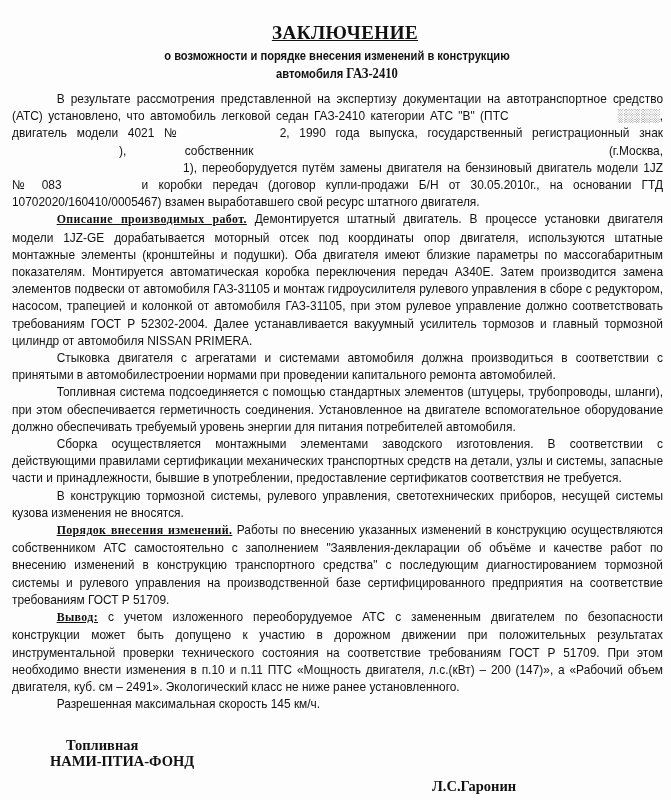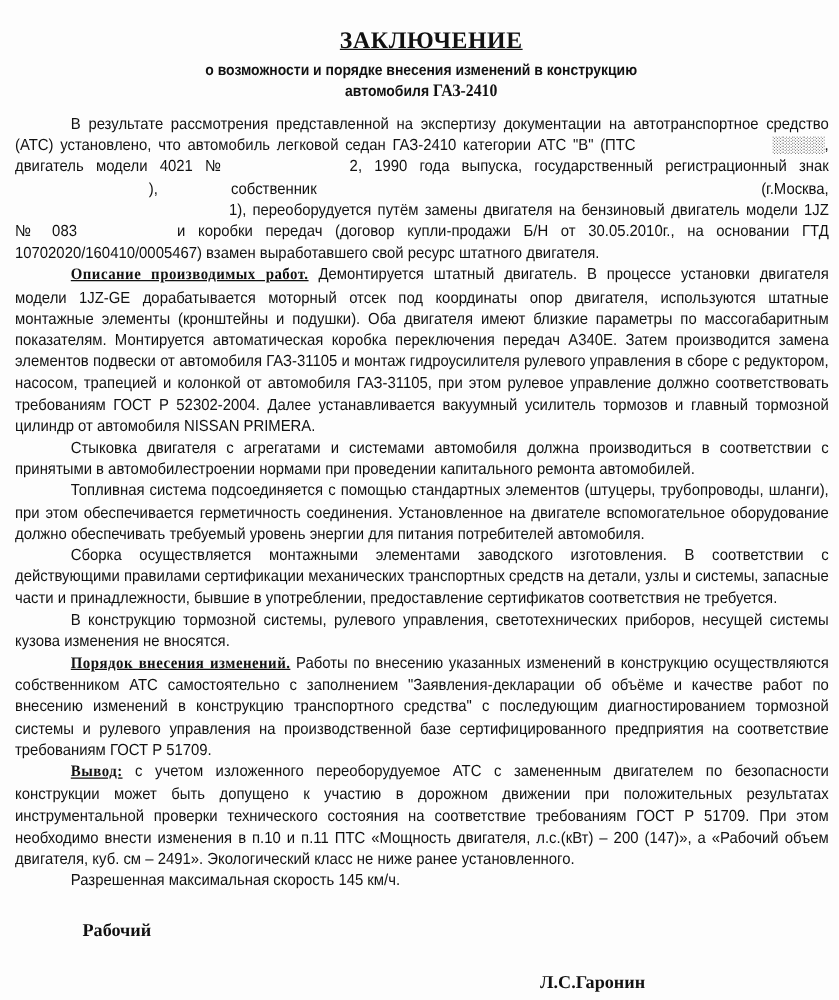--- a/index.html
+++ b/index.html
@@ -51,15 +51,16 @@
     <p class="indent"><span class="heading-inline">Описание производимых работ.</span><span> Демонтируется штатный двигатель. В процессе установки двигателя модели 1JZ-GE дорабатывается моторный отсек под координаты опор двигателя, используются штатные монтажные элементы (кронштейны и подушки). Оба двигателя имеют близкие параметры по массогабаритным показателям. Монтируется автоматическая коробка переключения передач А340Е. Затем производится замена элементов подвески от автомобиля ГАЗ-31105 и монтаж гидроусилителя рулевого управления в сборе с редуктором, насосом, трапецией и колонкой от автомобиля ГАЗ-31105, при этом рулевое управление должно соответствовать требованиям ГОСТ Р 52302-2004.  Далее устанавливается вакуумный усилитель тормозов и главный тормозной цилиндр от автомобиля  NISSAN PRIMERA.</span></p>
     <p class="indent">Стыковка двигателя с агрегатами и системами автомобиля должна производиться в соответствии с принятыми в автомобилестроении нормами при проведении капитального ремонта автомобилей.</p>
     <p class="indent">Топливная система подсоединяется с помощью стандартных  элементов  (штуцеры, трубопроводы, шланги),  при  этом  обеспечивается  герметичность  соединения.  Установленное  на  двигателе вспомогательное  оборудование  должно  обеспечивать  требуемый  уровень  энергии  для  питания потребителей автомобиля.</p>
     <p class="indent">Сборка осуществляется монтажными элементами заводского изготовления. В соответствии с действующими правилами сертификации механических транспортных средств на детали, узлы и системы, запасные части и принадлежности, бывшие в употреблении, предоставление сертификатов соответствия не требуется.</p>
     <p class="indent">В конструкцию тормозной системы, рулевого управления, светотехнических приборов, несущей системы кузова изменения не вносятся.</p>
     <p class="indent"><span class="heading-inline">Порядок внесения изменений.</span><span> Работы по внесению указанных  изменений в конструкцию осуществляются собственником АТС самостоятельно с заполнением "Заявления-декларации об объёме и качестве работ по внесению изменений в конструкцию транспортного средства" с последующим диагностированием  тормозной  системы  и  рулевого  управления  на  производственной  базе сертифицированного предприятия на соответствие требованиям ГОСТ Р 51709.</span></p>
     <p class="indent"><span class="heading-inline">Вывод:</span><span> с учетом изложенного переоборудуемое АТС с замененным двигателем по безопасности конструкции может быть допущено к участию в дорожном движении при положительных результатах инструментальной проверки технического состояния на соответствие требованиям ГОСТ Р 51709. При этом необходимо внести изменения в п.10 и п.11 ПТС «Мощность двигателя, л.с.(кВт) – 200 (147)», а «Рабочий объем двигателя, куб. см – 2491». Экологический класс не ниже ранее установленного.</span></p>
     <p class="indent">Разрешенная максимальная скорость 145 км/ч.</p>
   </div>
 
-  <div class="sig sig-title">Рабочий</div>
+  <div class="sig sig-title">Топливная</div>
+  <div class="sig sig-org">НАМИ-ПТИА-ФОНД</div>
   <div class="sig sig-name">Л.С.Гаронин</div>
 </div>
 
 </body></html>

